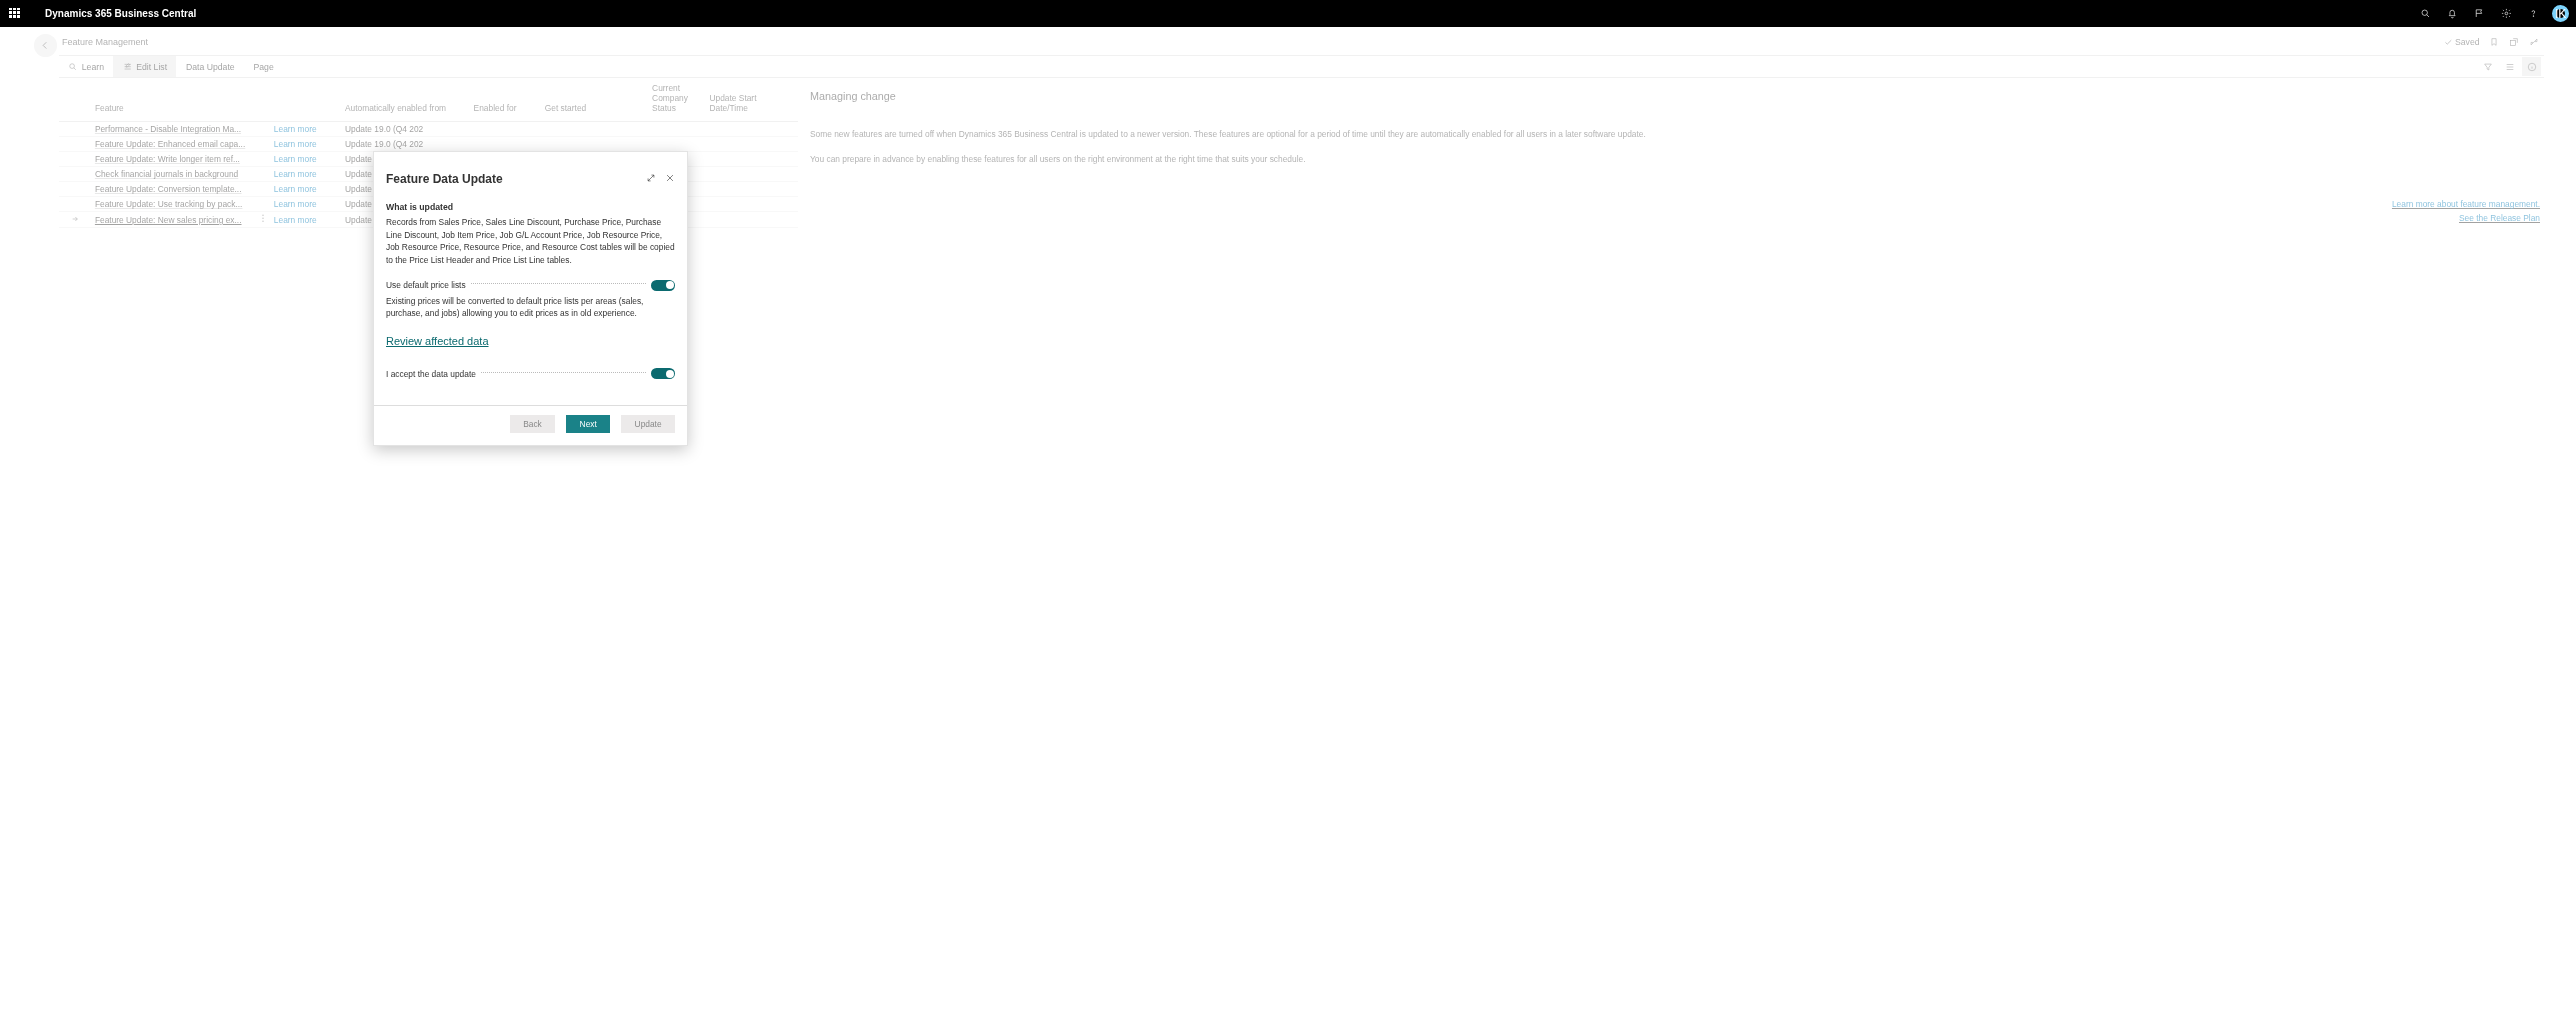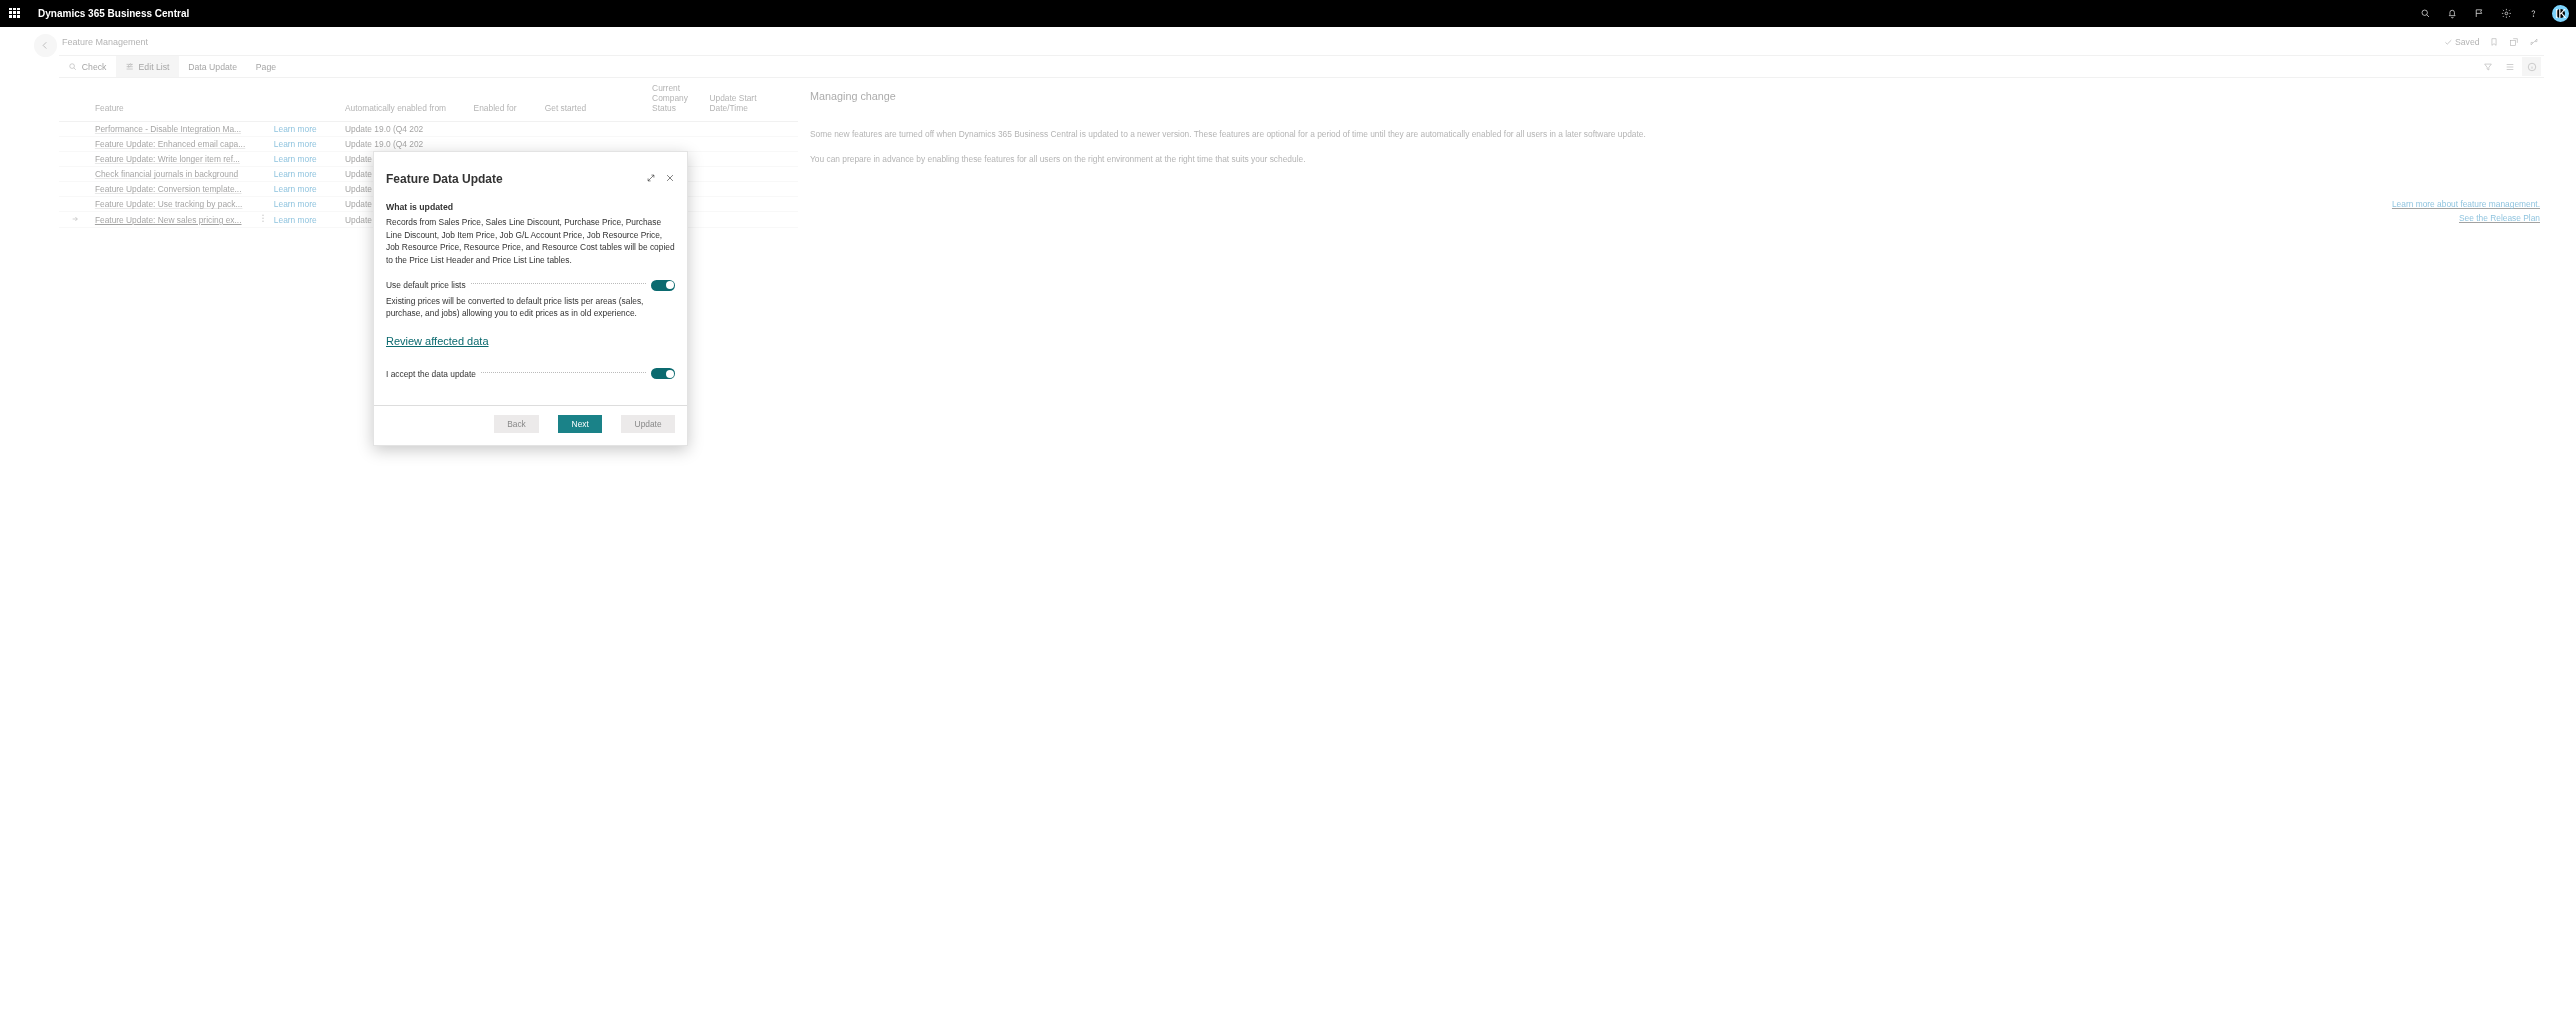--- a/index.html
+++ b/index.html
@@ -1,21 +1,21 @@
 <!DOCTYPE html>
 <html style="font-size:10.8px"><head>
 <meta charset="utf-8">
 <style>
   * { box-sizing: border-box; font-family: "Segoe UI", Tahoma, sans-serif; }
   html, body { margin:0; padding:0; height:100%; width:100%; background:#fff; overflow:hidden; }
   body { font-size:8.7px; color:#323130; }
 
   
   .topbar { background:#000; color:#fff; height:27px; display:flex; align-items:center; padding:0 6.7px; justify-content:space-between; }
-  .topbar-left { display:flex; align-items:center; gap:14px;justify-content:flex-end; }
+  .topbar-left { display:flex; align-items:center; gap:21px;justify-content:flex-end; }
   .waffle { width:12px; height:12px; display:grid; grid-template-columns:repeat(3,2.7px); grid-template-rows:repeat(3,2.7px); gap:1.3px; margin:0 2.7px; cursor:pointer; }
   .waffle span { background:#fff; width:2.7px; height:2.7px; }
   .app-title { font-size:10px; font-weight:600; }
   .topbar-right { display:flex; align-items:center; gap:4px; }
   .topicon { width:23px; height:23px; display:flex; align-items:center; justify-content:center; cursor:pointer; color:#fff; }
   .topicon svg { width:10.8px; height:10.8px; stroke:#fff; fill:none; stroke-width:1.5; }
   .avatar { width:17.5px; height:17.5px; border-radius:50%; border:4px solid #7dd3fc; display:flex; align-items:center; justify-content:center; font-size:12px; margin-left:2.7px; cursor:pointer; }
 
   
   .page-wrap { position:relative; height:calc(100% - 27px); }
@@ -78,21 +78,21 @@
   .modal-body { padding:6.7px 12px 2.7px 12px; }
   .section-h { font-size:8.7px; font-weight:600; color:#333; margin:5.4px 0 4px 0; }
   .mp { font-size:8.4px; color:#333; line-height:1.5; margin:0 0 13.4px 0; }
   .toggle-row { display:flex; align-items:center; margin:6.7px 0 4px 0; }
   .toggle-label { font-size:8.4px; color:#333; }
   .dotsfill { flex:1; border-bottom:0.7px dotted #bbb; margin:0 5.4px 2.7px 5.4px; height:0.7px; }
   
   .switch { width:24px; height:10.8px; background:#0b6a6f; border-radius:6px; position:relative; cursor:pointer; }
   .switch .knob { position:absolute; right:1.3px; top:1.3px; width:8px; height:8px; border-radius:50%; background:#fff; }
   .modal-link { color:#0b6a6f; font-size:11px; cursor:pointer; margin:5.4px 0 15px 0; display:inline-block;text-decoration:underline; }
-  .modal-footer { border-top:0.7px solid #ddd; padding:9.4px 12px 12px 12px; display:flex; justify-content:flex-end; gap:19px; }
+  .modal-footer { border-top:0.7px solid #ddd; padding:9.4px 12px 12px 12px; display:flex; justify-content:flex-end; gap:11px; }
   .btn { padding:4px 13.4px; font-size:8.4px; border:none; cursor:pointer; }
   .btn.secondary { background:#eceaea; color:#888; }
   .btn.primary { background:#1a8288; color:#fff; }
 
 </style>
 </head>
 <body>
 
 <div class="topbar">
   <div class="topbar-left">
@@ -178,21 +178,21 @@
         </div>
     </div>
   </div>
 
   <div class="toolbar">
     <div class="tool">
       <svg viewBox="0 0 24 24">
           <circle cx="10.5" cy="10.5" r="6"></circle>
           <line x1="20" y1="20" x2="15" y2="15"></line>
         </svg>
-      <span>Check</span>
+      <span>Learn</span>
     </div>
     <div class="tool active">
       <svg viewBox="0 0 24 24">
           <path d="M4 6h16M4 12h16M4 18h16"></path>
           <path d="M14 4l3 3-6 6H8v-3z"></path>
         </svg>
       <span>Edit List</span>
     </div>
     <div class="tool">
         <span>Data Update</span>

